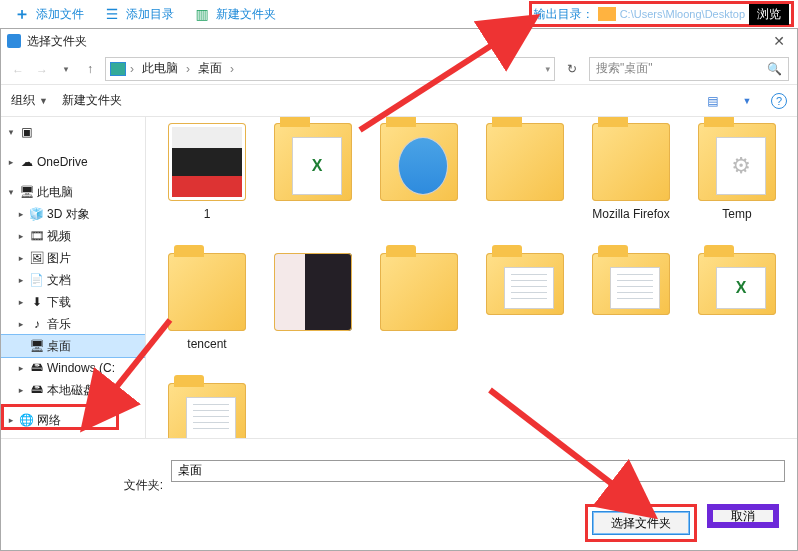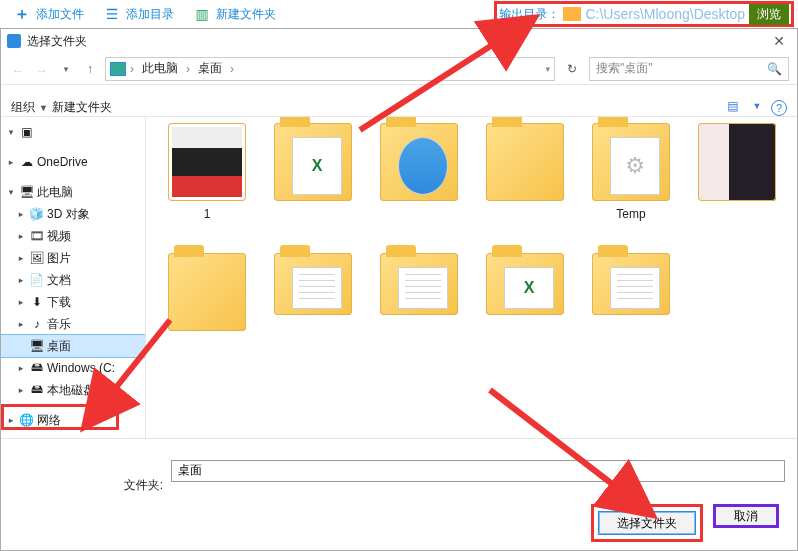--- a/index.html
+++ b/index.html
@@ -6,42 +6,42 @@
 body { background: #fff; width: 798px; height: 551px; overflow: hidden; position: relative; }
 
 
 .top-toolbar { height: 28px; background: #fff; display: flex; align-items: center; padding: 0 4px; position: relative; }
 .tb-btn { display: flex; align-items: center; gap: 6px; padding: 0 10px; height: 28px; cursor: pointer; color: #1b89d8; }
 .tb-btn .ico { width: 16px; height: 16px; display: inline-flex; align-items: center; justify-content: center; }
 .top-right { position: absolute; right: 4px; top: 0; height: 28px; display: flex; align-items: center; }
 .output-wrap { border: 3px solid #e33; padding: 1px 2px; display: flex; align-items: center; height: 26px; }
 .output-label { color: #1b89d8; text-align: right; }
 .path-chip { background: #ffb340; width: 18px; height: 14px; margin: 0 4px; }
-.path-text { color: #8fbfe8; font-size: 14px; }
-.browse-btn { background: #4d7c0f; color: #fff; padding: 2px 8px; margin-left: 4px; }
+.path-text { color: #8fbfe8; font-size: 11px; }
+.browse-btn { background: #000000; color: #fff; padding: 2px 8px; margin-left: 4px; }
 
 
 .dialog { position: absolute; top: 28px; left: 0; right: 0; bottom: 0; border: 1px solid #aaa; background: #fff; display: flex; flex-direction: column; }
 .titlebar { height: 24px; display: flex; align-items: center; padding: 0 6px; gap: 6px; }
 .titlebar .win-ico { width: 14px; height: 14px; background: #2e8bde; border-radius: 2px; }
 .titlebar .ttl { color: #222; }
 .titlebar .close { margin-left: auto; font-size: 14px; color: #555; padding: 0 6px; }
 
 .navrow { height: 32px; display: flex; align-items: center; padding: 0 8px; gap: 6px; border-bottom: 1px solid #e6e6e6; }
 .navico { width: 18px; height: 18px; display: flex; align-items: center; justify-content: center; color: #666; }
 .navico.disabled { color: #ccc; }
 .addr { flex: 1; height: 24px; border: 1px solid #ccc; display: flex; align-items: center; padding: 0 4px; gap: 4px; }
 .addr .segico { width: 16px; height: 14px; background: #3a9; border: 1px solid #2b8bd8; }
 .addr .crumb { padding: 0 4px; color: #222; }
 .addr .sep { color: #888; }
 .refresh { width: 22px; text-align: center; color: #555; }
 .search { width: 200px; height: 24px; border: 1px solid #ccc; display: flex; align-items: center; padding: 0 6px; color: #888; }
 .search .mag { margin-left: auto; color: #555; }
 
-.cmdrow { height: 32px; display: flex; align-items: flex-end; padding: 0 10px; gap: 4px; border-bottom: 1px solid #e6e6e6; }
+.cmdrow { height: 32px; display: flex; align-items: center; padding: 0 10px; gap: 14px; border-bottom: 1px solid #e6e6e6; }
 .cmd { display: flex; align-items: center; gap: 4px; color: #222; }
 .cmd .caret { font-size: 9px; color: #555; }
 .cmdrow .spacer { flex: 1; }
 .viewico, .helpico { width: 20px; height: 20px; display: flex; align-items: center; justify-content: center; color: #3b7dd8; }
 
 .body { flex: 1; display: flex; min-height: 0; }
 
 
 .navtree { width: 145px; border-right: 1px solid #e6e6e6; overflow: hidden; padding: 4px 0; }
 .node { display: flex; align-items: center; height: 22px; padding-left: 4px; gap: 2px; color: #222; white-space: nowrap; }
@@ -67,21 +67,21 @@
 .lbl { margin-top: 6px; text-align: center; color: #222; max-width: 100px; overflow: hidden; text-overflow: ellipsis; filter: none; }
 .lbl.blur { filter: blur(3px); color: #999; }
 .row3 .thumb { height: 62px; }
 
 
 .bottom { border-top: 1px solid #e6e6e6; padding: 8px 12px; display: flex; flex-direction: column; gap: 10px; background: #fff; }
 .frow { display: flex; align-items: center; gap: 8px; }
 .flabel { width: 150px; text-align: right; color: #222; margin-top: 30px; }
 .finput { flex: 1; height: 22px; border: 1px solid #999; padding: 0 6px; }
 .btnrow { display: flex; justify-content: flex-end; gap: 10px; padding-right: 6px; }
-.btn { height: 24px; padding: 0 18px; border: 3px solid #6d28d9; background: #f3f3f3; display: flex; align-items: center; cursor: pointer; }
+.btn { height: 24px; padding: 0 18px; border: 6px solid #6d28d9; background: #f3f3f3; display: flex; align-items: center; cursor: pointer; }
 .btn.primary { border: 1px solid #2e8bde; box-shadow: inset 0 0 0 1px #7dbef7; }
 .btn-hi { border: 3px solid #e33; padding: 4px; }
 
 
 .arrow { position: absolute; pointer-events: none; }
 .arrow svg { overflow: visible; }
 </style>
 </head>
 <body>
 
@@ -239,24 +239,32 @@
             <div class="thumb folder">
               <div class="overlay blue" style="border-radius:50%"></div>
             </div>
             <div class="lbl blur"></div>
           </div>
           <div class="item">
             <div class="thumb folder"></div>
             <div class="lbl blur"></div>
           </div>
           <div class="item">
+            <div class="thumb folder"></div>
+            <div class="lbl">Mozilla Firefox</div>
+          </div>
+          <div class="item">
             <div class="thumb folder">
               <div class="overlay" style="display:flex;align-items:center;justify-content:center;color:#bbb;font-size:22px">⚙</div>
             </div>
             <div class="lbl">Temp</div>
+          </div>
+          <div class="item">
+            <div class="thumb folder"></div>
+            <div class="lbl">tencent</div>
           </div>
           <div class="item">
             <div class="thumb photo"></div>
             <div class="lbl blur"></div>
           </div>
           <div class="item">
             <div class="thumb folder"></div>
             <div class="lbl blur"></div>
           </div>
           <div class="item row3">

